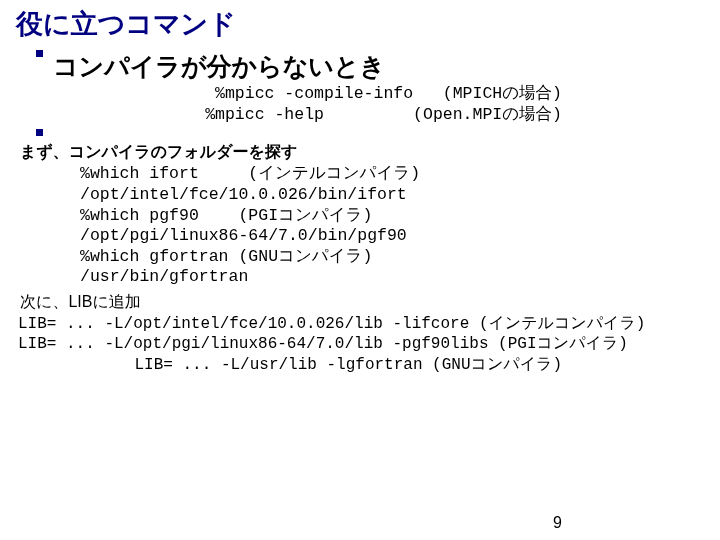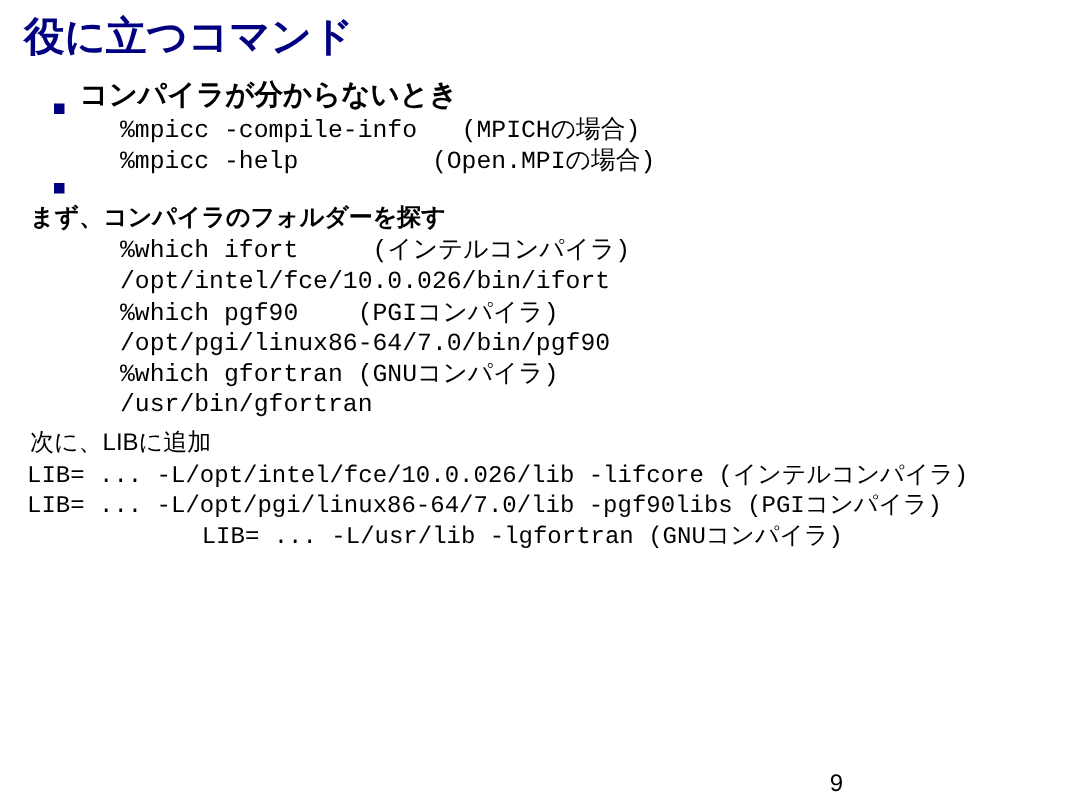--- a/index.html
+++ b/index.html
@@ -1,20 +1,20 @@
 <!DOCTYPE html>
 <html><head>
 <meta charset="utf-8">
 <style>
   html,body{margin:0;padding:0;width:720px;height:540px;background:#fff;font-family:"Meiryo","MS PGothic",sans-serif;color:#000;}
   .slide{position:relative;width:576px;height:540px;box-sizing:border-box;padding:6px 14px 0 14px;}
   .title{font-size:27px;font-weight:bold;color:#000080;margin:0 0 8px 2px;}
-  .bullet{display:flex;align-items:flex-end;font-size:19px;font-weight:bold;margin:4px 0 1px 22px;}
+  .bullet{display:flex;align-items:flex-start;font-size:25px;font-weight:bold;margin:4px 0 1px 22px;}
   .dot{display:inline-block;width:7px;height:7px;background:#000080;margin-right:10px;}
-  .code{font-family:"Courier New",monospace;font-size:16.5px;line-height:1.25;white-space:pre;margin-left:66px;}
+  .code{font-family:"Courier New",monospace;font-size:16.5px;line-height:1.25;white-space:pre;margin-left:66px;text-align:right;}
   .sub{font-size:16px;font-weight:bold;margin:6px 0 1px 6px;}
   .code2{font-family:"Courier New",monospace;font-size:16.5px;line-height:1.25;white-space:pre;margin-left:66px;}
   .sub2{font-size:16px;font-weight:normal;margin:4px 0 1px 6px;}
   .lib{font-family:"Courier New",monospace;font-size:16px;line-height:1.28;white-space:pre;margin-left:4px;text-align:right;}
   .pgnum{position:absolute;right:14px;bottom:8px;font-size:16px;}
 </style>
 </head>
 <body>
 
 <div class="slide">

